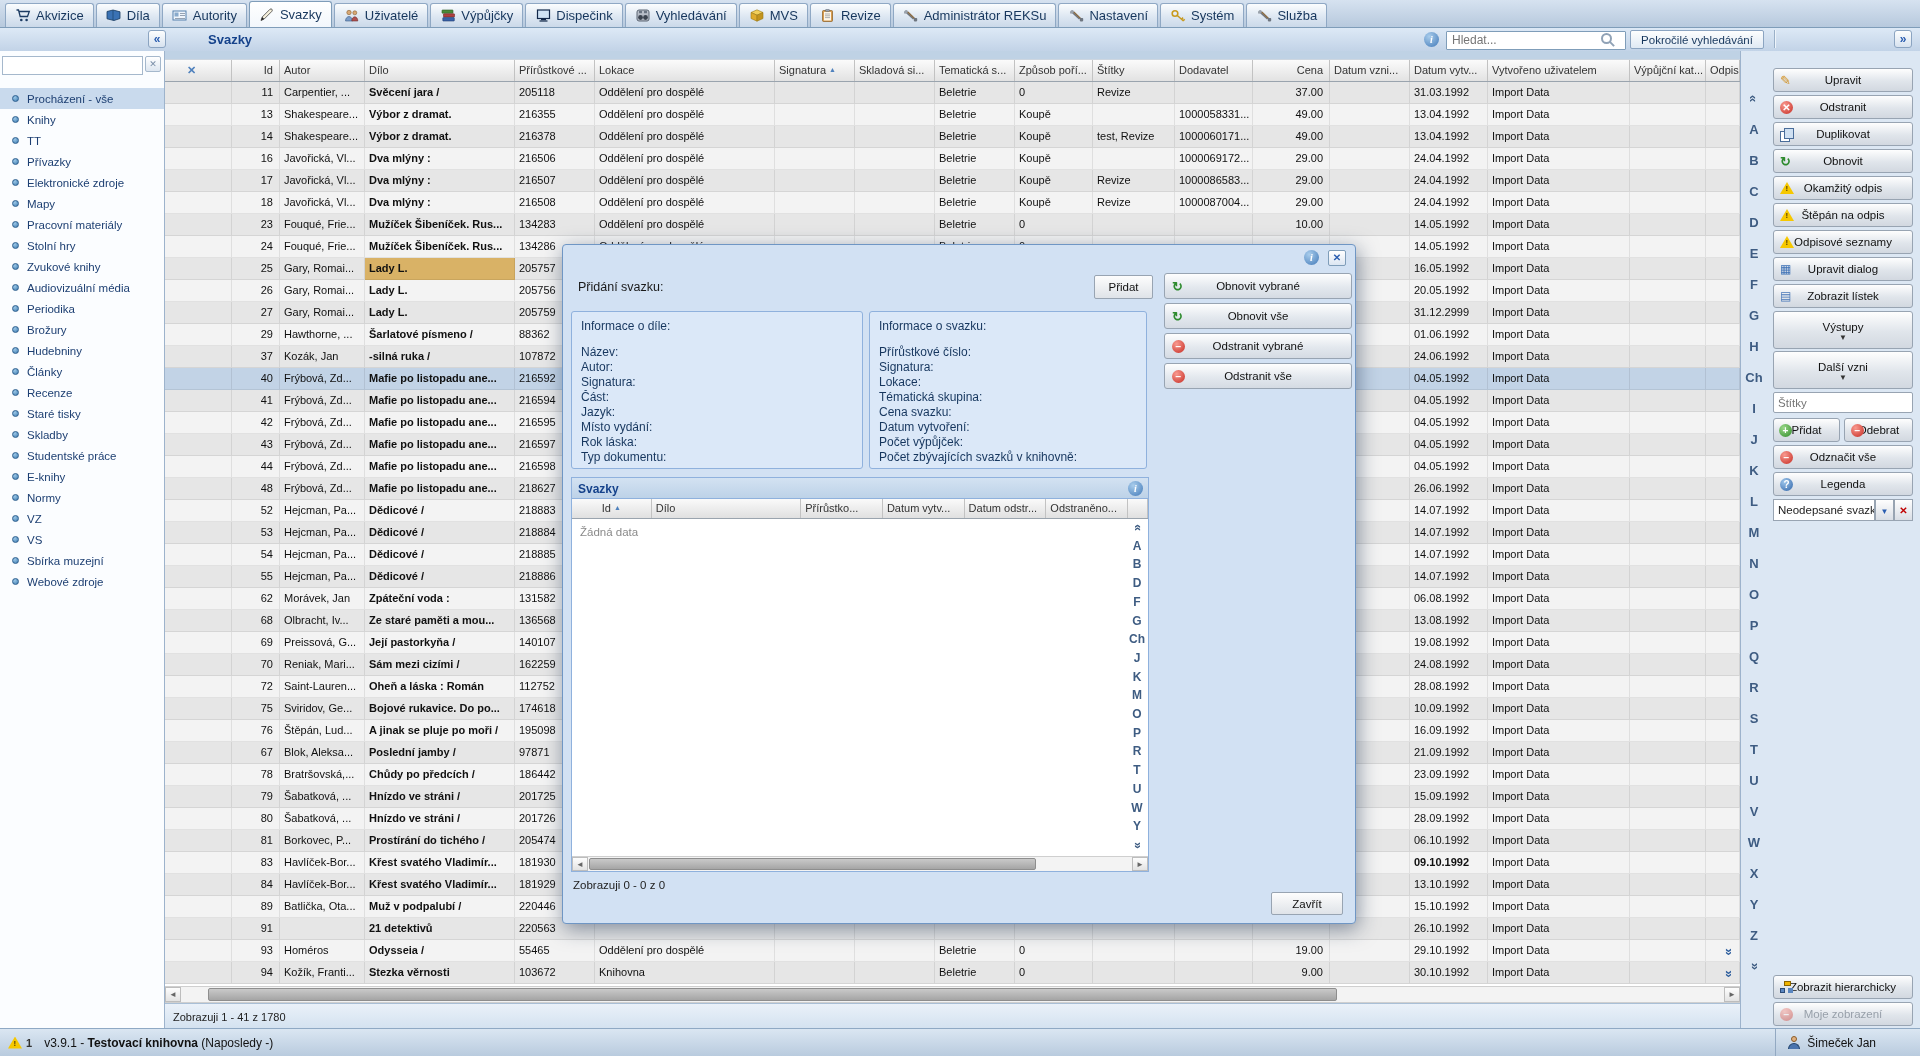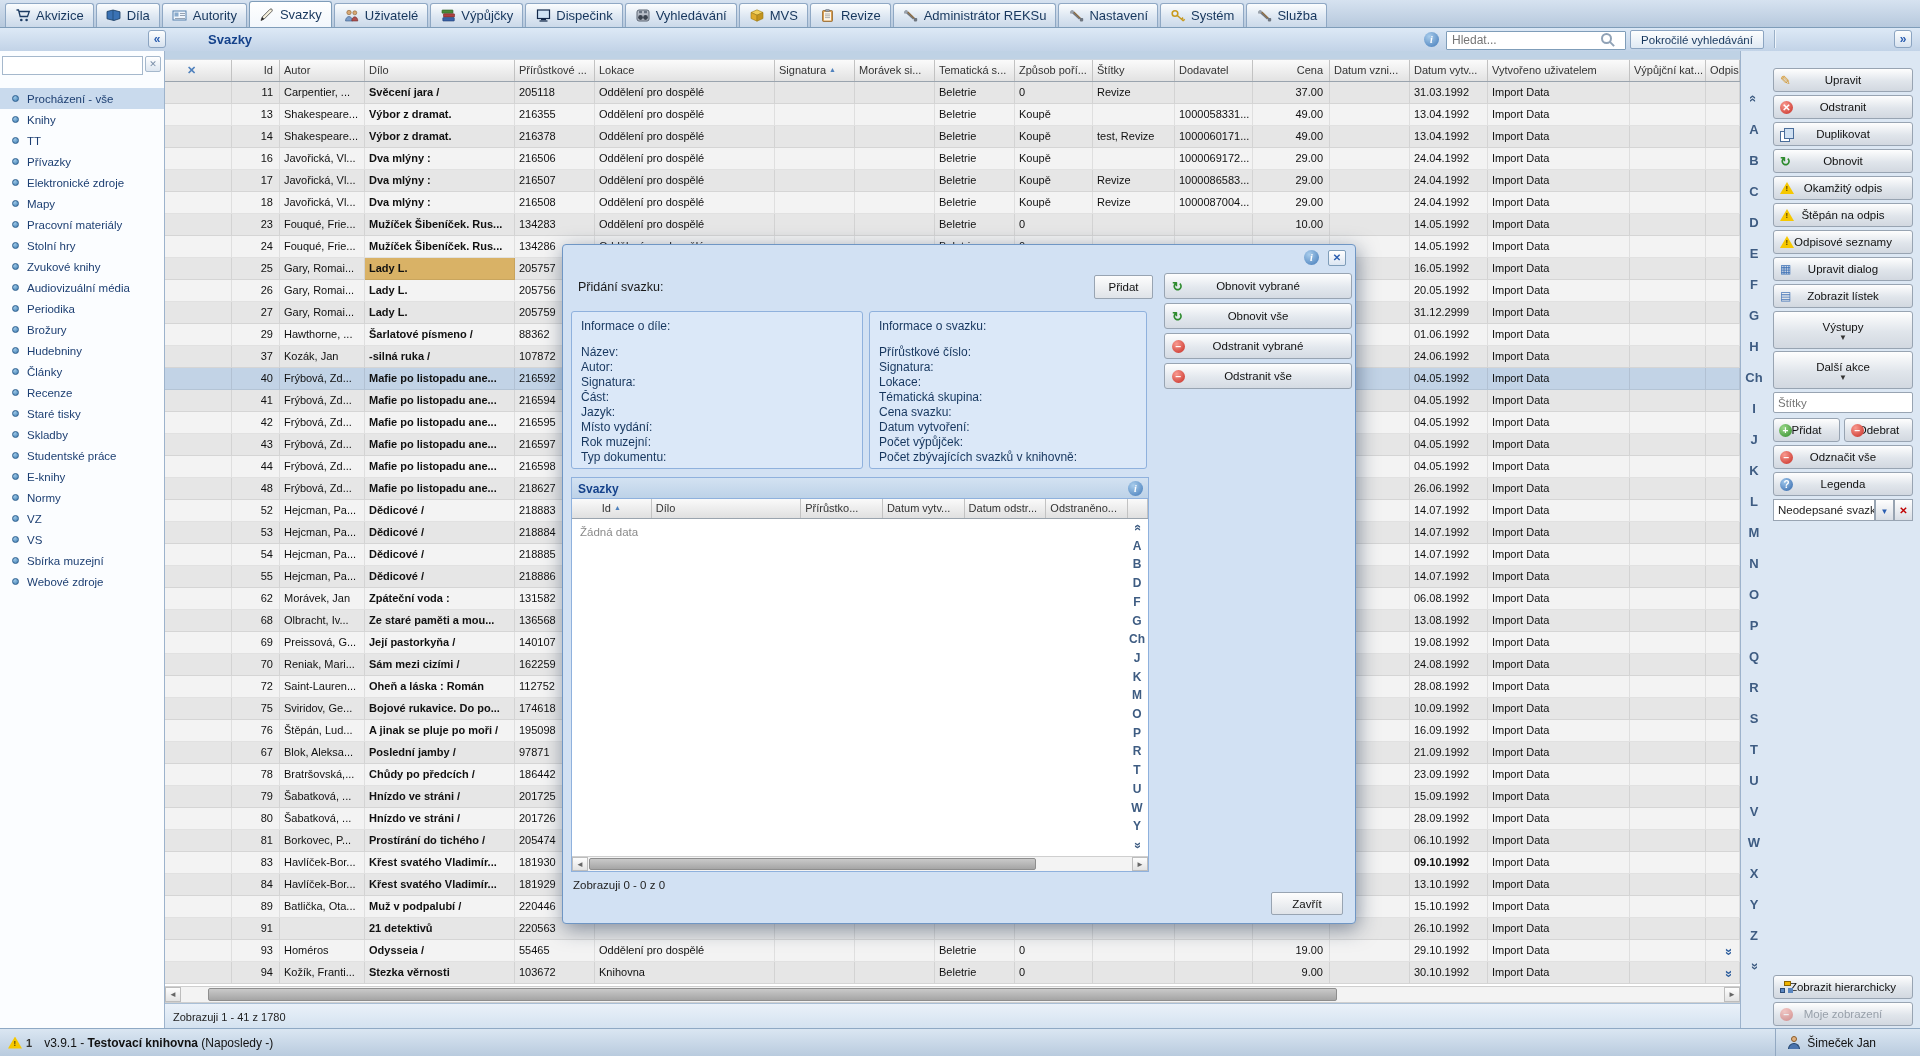--- a/index.html
+++ b/index.html
@@ -408,21 +408,21 @@
 
   <div id="content">
     <div id="gridHeader">
         <div class="gh" style="width: 67px;"><span class="hx">✕</span></div>
         <div class="gh r" style="width: 48px;"><span>Id</span></div>
         <div class="gh" style="width: 85px;"><span>Autor</span></div>
         <div class="gh" style="width: 150px;"><span>Dílo</span></div>
         <div class="gh" style="width: 80px;"><span>Přírůstkové ...</span></div>
         <div class="gh" style="width: 180px;"><span>Lokace</span></div>
         <div class="gh" style="width: 80px;"><span>Signatura</span><span class="sortarrow">▲</span></div>
-        <div class="gh" style="width: 80px;"><span>Morávek si...</span></div>
+        <div class="gh" style="width: 80px;"><span>Skladová si...</span></div>
         <div class="gh" style="width: 80px;"><span>Tematická s...</span></div>
         <div class="gh" style="width: 78px;"><span>Způsob poří...</span></div>
         <div class="gh" style="width: 82px;"><span>Štítky</span></div>
         <div class="gh" style="width: 78px;"><span>Dodavatel</span></div>
         <div class="gh r" style="width: 77px;"><span>Cena</span></div>
         <div class="gh" style="width: 80px;"><span>Datum vzni...</span></div>
         <div class="gh" style="width: 78px;"><span>Datum vytv...</span></div>
         <div class="gh" style="width: 142px;"><span>Vytvořeno uživatelem</span></div>
         <div class="gh" style="width: 76px;"><span>Výpůjční kat...</span></div>
         <div class="gh" style="width: 34px;"><span>Odpis</span></div>
@@ -1330,21 +1330,21 @@
         </div>
         <div class="rp-btn" style="top: 233px;">
           <span class="ico ico-scroll">▤</span>
           <span>Zobrazit lístek</span>
         </div>
         <div class="rp-btn dd" style="top: 260px; height: 38px;">
           <span>Výstupy</span>
           <span class="caret">▼</span>
         </div>
         <div class="rp-btn dd" style="top: 300px; height: 38px;">
-          <span>Další akce</span>
+          <span>Další vzni</span>
           <span class="caret">▼</span>
         </div>
         <input class="rp-input" placeholder="Štítky" style="top: 341px;">
         <div class="rp-btn" style="top: 367px; width: 67px;">
           <span class="ico cir ico-plus" style="left: 5px;">+</span>
           <span>Přidat</span>
         </div>
         <div class="rp-btn" style="top: 367px; left: 103px; width: 69px;">
           <span class="ico cir ico-minus">−</span>
           <span>Odebrat</span>
@@ -1413,21 +1413,21 @@
 
     <div class="m-panel" id="mWork">
       <div class="m-ptitle">Informace o díle:</div>
       <div id="workFields">
           <div class="m-field">Název:</div>
           <div class="m-field">Autor:</div>
           <div class="m-field">Signatura:</div>
           <div class="m-field">Část:</div>
           <div class="m-field">Jazyk:</div>
           <div class="m-field">Místo vydání:</div>
-          <div class="m-field">Rok muzejní:</div>
+          <div class="m-field">Rok láska:</div>
           <div class="m-field">Typ dokumentu:</div>
         </div>
     </div>
     <div class="m-panel" id="mVol">
       <div class="m-ptitle">Informace o svazku:</div>
       <div id="volFields">
           <div class="m-field">Přírůstkové číslo:</div>
           <div class="m-field">Signatura:</div>
           <div class="m-field">Lokace:</div>
           <div class="m-field">Tématická skupina:</div>

